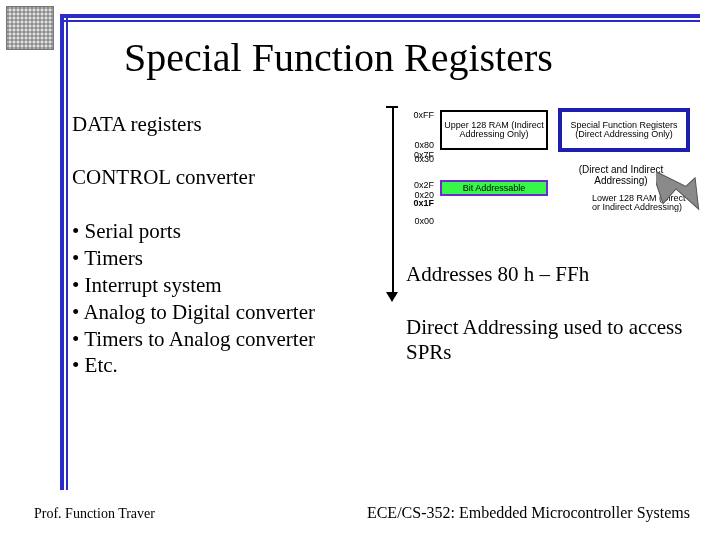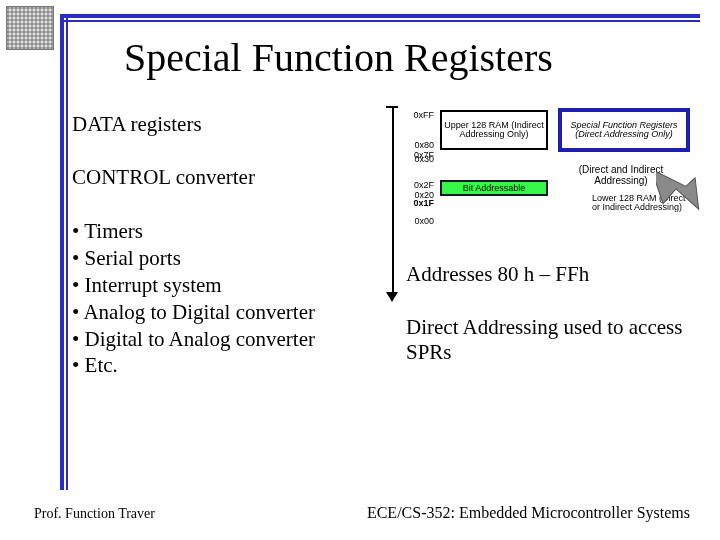--- a/index.html
+++ b/index.html
@@ -27,23 +27,23 @@
   .bullets { font-size: 21px; line-height: 1.28; }
   .bullets div::before { content: "• "; }
 
   .right-col { position: absolute; left: 334px; top: 150px; width: 300px; font-size: 21px; }
   .right-col .r1 { margin-bottom: 28px; }
 
   
   .fig { position: absolute; left: 400px; top: 110px; width: 300px; height: 140px; font-family: Arial, Helvetica, sans-serif; }
   .memWrap { position: absolute; left: 40px; top: 0; width: 250px; height: 120px; }
   .upper { position: absolute; left: 0; top: 0; width: 108px; height: 40px; border: 2px solid #000; display:flex;align-items:center;justify-content:center;text-align:center; line-height:1.05; font-size:9px; }
-  .sfr { position: absolute; left: 118px; top: -2px; width: 132px; height: 44px; border: 4px solid #1d1db0; display:flex;align-items:center;justify-content:center;text-align:center; line-height:1.05; font-size:9px; background:#fff;font-style:italic; }
+  .sfr { position: absolute; left: 118px; top: -2px; width: 132px; height: 44px; border: 4px solid #1d1db0; display:flex;align-items:center;justify-content:center;text-align:center; line-height:1.05; font-size:9px; background:#fff; }
   .diAnn { position: absolute; left: 116px; top: 46px; width: 130px; font-size: 10px; text-align:center;margin-top:8px; }
-  .bitaddr { position: absolute; left: 0; top: 70px; width: 108px; height: 16px; border: 2px solid #0f172a; background: #37f848; display:flex;align-items:center;justify-content:center; font-size:9px; }
+  .bitaddr { position: absolute; left: 0; top: 70px; width: 108px; height: 16px; border: 2px solid #6d28d9; background: #37f848; display:flex;align-items:center;justify-content:center; font-size:9px; }
   .gpr { position: absolute; left: 0; top: 88px; width: 108px; height: 26px; border: 2px solid #000; background: #fef568; display:flex;align-items:center;justify-content:center;text-align:center; line-height:1.05; font-size:9px; }
   .lower-note { position: absolute; left: 152px; top: 84px; width: 100px; font-size:9px; line-height:1.05; }
   .addr { position: absolute; font-size: 9px; text-align: right; width: 34px; }
   .a-ff { left: 0; top: 0; }
   .a-80 { left: 0; top: 30px; }
   .a-7f { left: 0; top: 40px; }
   .a-30 { left: 0; top: 44px; }
   .a-2f { left: 0; top: 70px; }
   .a-20 { left: 0; top: 80px; }
   .a-1f { left: 0; top: 88px; font-weight: bold; }
@@ -71,25 +71,25 @@
   <div class="vbar-left2"></div>
   <div class="chip-icon"></div>
 
   <div class="title">Special Function Registers</div>
 
   <div class="body">
     <div class="left-col">
       <div class="h-data">DATA registers</div>
       <div class="h-control">CONTROL converter</div>
       <div class="bullets">
+        <div>Serial ports</div>
         <div>Timers</div>
-        <div>Serial ports</div>
         <div>Interrupt system</div>
         <div>Analog to Digital converter</div>
-        <div>Digital to Analog converter</div>
+        <div>Timers to Analog converter</div>
         <div>Etc.</div>
       </div>
     </div>
 
     <div class="right-col">
       <div class="r1">Addresses 80 h – FFh</div>
       <div class="r2">Direct Addressing used to access SPRs</div>
     </div>
   </div>
 

